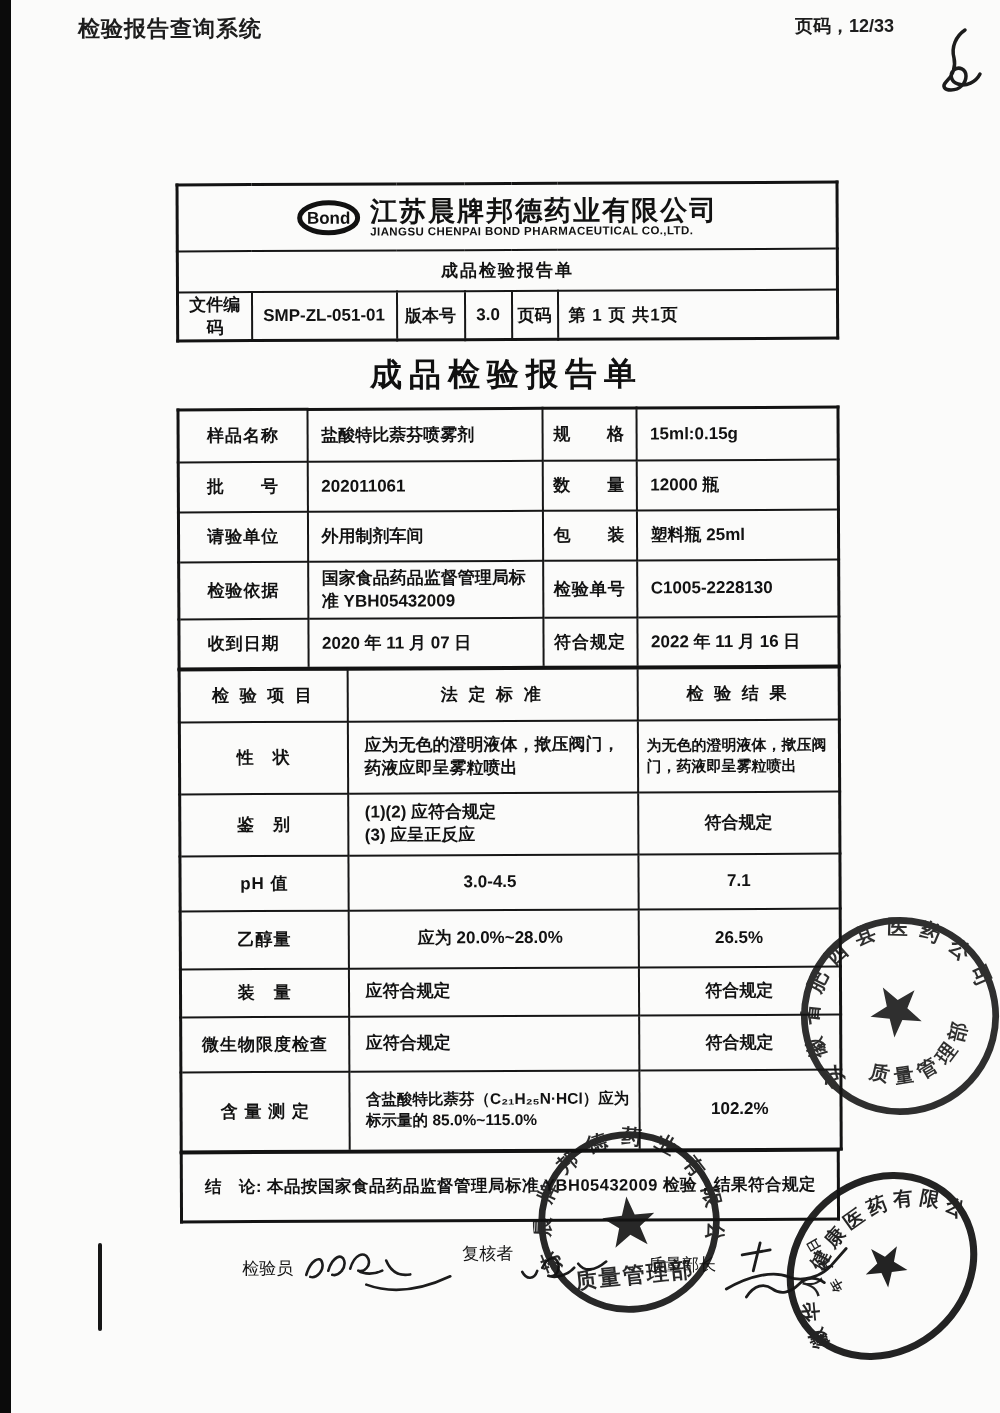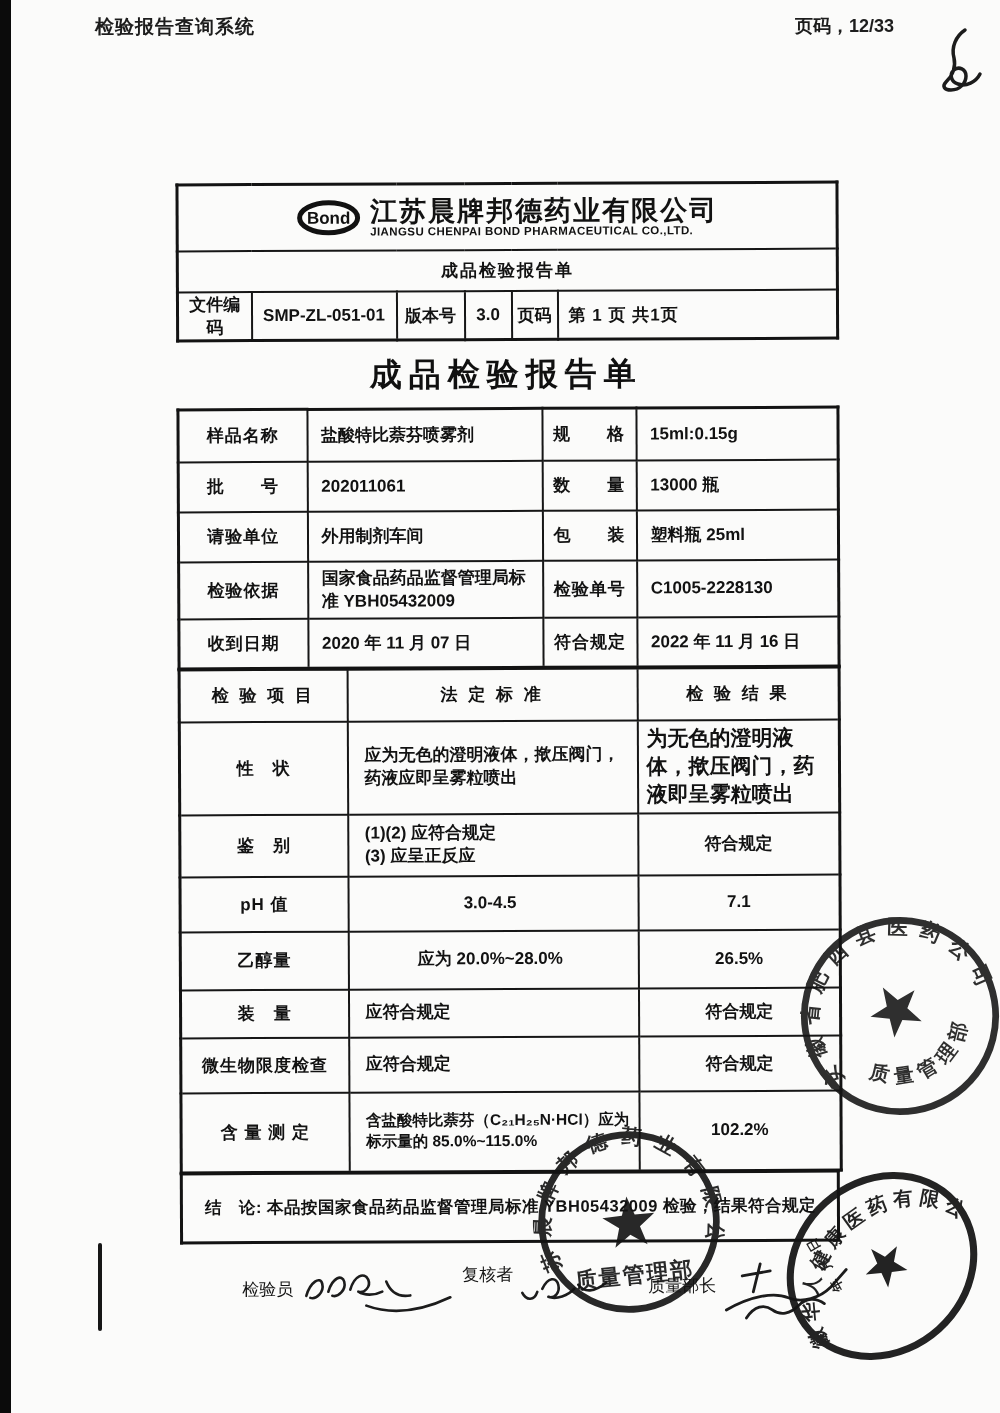--- a/index.html
+++ b/index.html
@@ -3,21 +3,21 @@
 <meta charset="utf-8">
 <style>
   html,body{margin:0;padding:0;}
   body{
     width:1000px;height:1413px;position:relative;overflow:hidden;
     background:#fbfbfa;color:#141414;
     font-family:"Liberation Sans","DejaVu Sans",sans-serif;
   }
   .scan-border{position:absolute;left:0;top:0;width:11px;height:1413px;background:#0b0b0b;}
   .artifact-line{position:absolute;left:98px;top:1243px;width:4px;height:88px;background:#161616;border-radius:2px;}
-  .app-title{position:absolute;left:95px;top:14px;font-size:19px;font-weight:700;letter-spacing:1px;color:#1d1d1d;}
+  .app-title{position:absolute;left:78px;top:14px;font-size:22px;font-weight:700;letter-spacing:1px;color:#1d1d1d;}
   .page-indicator{position:absolute;left:795px;top:14px;font-size:18px;font-weight:700;color:#1d1d1d;}
   .hand-mark{position:absolute;left:925px;top:26px;}
 
   .doc{position:absolute;left:178px;top:182px;width:660px;transform:rotate(-0.25deg);}
   table{border-collapse:collapse;table-layout:fixed;width:660px;background:transparent;}
   td,th{border:2px solid #161616;font-weight:700;font-size:17px;color:#121212;
         vertical-align:middle;padding:3px 6px;overflow:hidden;}
   .outer{border:3px solid #131313;}
   .mt{margin-top:-2px;}
 
@@ -34,21 +34,21 @@
   .meta-page{text-align:left;padding-left:10px;letter-spacing:1px;}
 
   .report-title{margin:12px 0 10px 0;text-align:center;font-size:32px;font-weight:700;letter-spacing:7px;color:#101010;}
 
   .lab{text-align:center;letter-spacing:1px;}
   .val{text-align:left;padding-left:13px;}
   .std{text-align:left;padding-left:16px;white-space:pre-line;line-height:1.35;}
   .std.center{text-align:center;padding-left:0;}
   .std.tight{font-size:15.5px;}
   .res{text-align:center;}
-  .res-left{text-align:left;padding:3px 8px;font-size:21px;line-height:1.35;white-space:pre-line;}
+  .res-left{text-align:left;padding:3px 8px;font-size:15px;line-height:1.35;white-space:pre-line;}
   .hdr{text-align:center;letter-spacing:3px;}
 
   .conc td{height:60px;text-align:left;padding-left:22px;font-size:16.5px;letter-spacing:0.5px;}
 
   .sig-area{position:relative;height:90px;margin-top:16px;}
   .sig-label{position:absolute;font-size:17px;font-weight:400;color:#131313;}
   .sig-svg{position:absolute;}
   .ink{stroke:#1c1c1c;fill:none;stroke-linecap:round;stroke-linejoin:round;}
 
   .stamp{position:absolute;opacity:0.9;}
@@ -120,21 +120,21 @@
         <tr style="height:52px">
       <td class="lab">样品名称</td>
       <td class="val">盐酸特比萘芬喷雾剂</td>
       <td class="lab">规　　格</td>
       <td class="val">15ml:0.15g</td>
     </tr>
     <tr style="height:50px">
       <td class="lab">批　　号</td>
       <td class="val">202011061</td>
       <td class="lab">数　　量</td>
-      <td class="val">13000 瓶</td>
+      <td class="val">12000 瓶</td>
     </tr>
     <tr style="height:50px">
       <td class="lab">请验单位</td>
       <td class="val">外用制剂车间</td>
       <td class="lab">包　　装</td>
       <td class="val">塑料瓶 25ml</td>
     </tr>
     <tr style="height:57px">
       <td class="lab">检验依据</td>
       <td class="val">国家食品药品监督管理局标准 YBH05432009</td>

